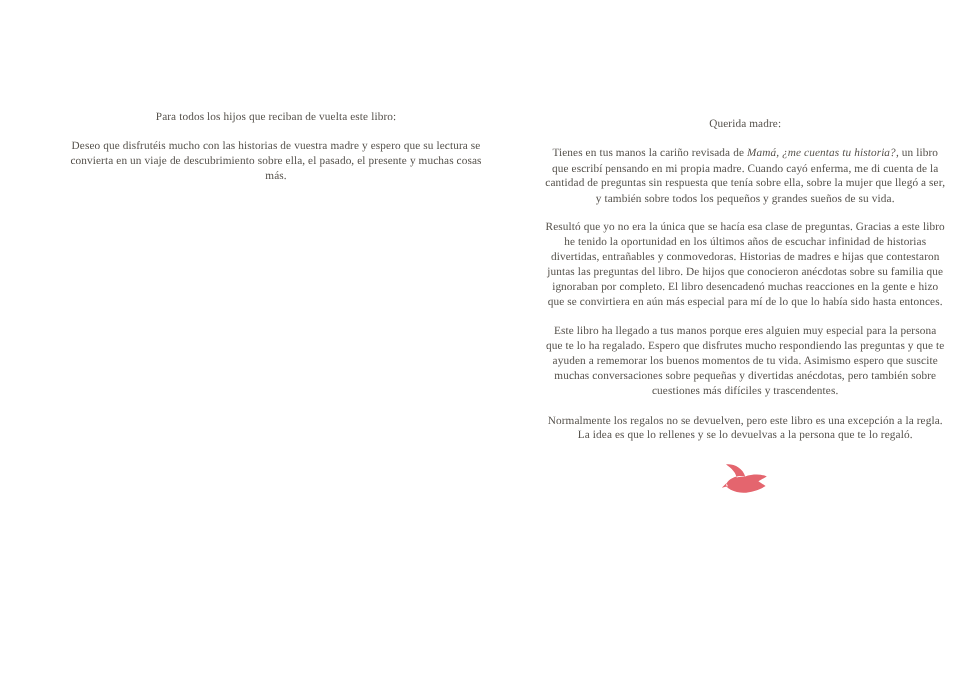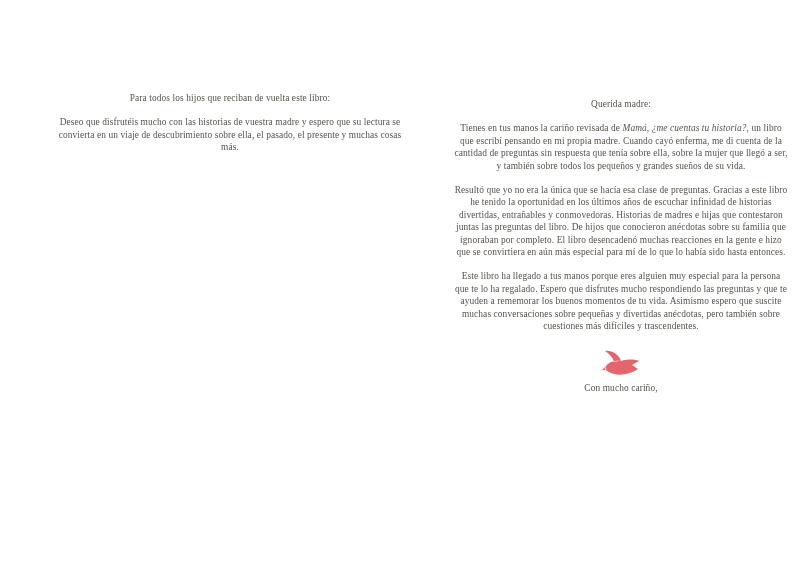--- a/index.html
+++ b/index.html
@@ -66,26 +66,26 @@
   <section class="page page-right">
     <p>Querida madre:</p>
 
     <p><span>Tienes en tus manos la cariño revisada de </span><em class="book-title-em">Mamá, ¿me cuentas tu historia?</em><span>, un libro que escribí pensando en mi propia madre. Cuando cayó enferma, me di cuenta de la cantidad de preguntas sin respuesta que tenía sobre ella, sobre la mujer que llegó a ser, y también sobre todos los pequeños y grandes sueños de su vida.</span></p>
 
     <p>Resultó que yo no era la única que se hacía esa clase de preguntas. Gracias a este libro he tenido la oportunidad en los últimos años de escuchar infinidad de historias divertidas, entrañables y conmovedoras. Historias de madres e hijas que contestaron juntas las preguntas del libro. De hijos que conocieron anécdotas sobre su familia que ignoraban por completo. El libro desencadenó muchas reacciones en la gente e hizo que se convirtiera en aún más especial para mí de lo que lo había sido hasta entonces.</p>
 
     <p>Este libro ha llegado a tus manos porque eres alguien muy especial para la persona que te lo ha regalado. Espero que disfrutes mucho respondiendo las preguntas y que te ayuden a rememorar los buenos momentos de tu vida. Asimismo espero que suscite muchas conversaciones sobre pequeñas y divertidas anécdotas, pero también sobre cuestiones más difíciles y trascendentes.</p>
 
 
+    <p>Normalmente los regalos no se devuelven, pero este libro es una excepción a la regla. La idea es que lo rellenes y se lo devuelvas a la persona que te lo regaló.</p>
 
     <div class="bird-wrap">
       <svg width="40" height="28" viewBox="0 0 40 28" aria-hidden="true">
         <path d="M20,12 C18,5 10,1 4,2 C9,5 12,9 13,13 C15,12 18,12 20,12 Z
                  M4.5,18 C7,13 14,11 20,12 C26,10 34,10 38,12 L31,16 L37,20
                  C31,24 21,27 13,25 C7,23 3.2,21 4.5,18 Z
                  M4.5,17.5 L0.5,21.5 L5.5,20.2 Z" fill="#e4656e"></path>
       </svg>
     </div>
 
-    <p class="closing-line">Con mucho cariño,</p>
   </section>
 
 </div>
 
 </body></html>

